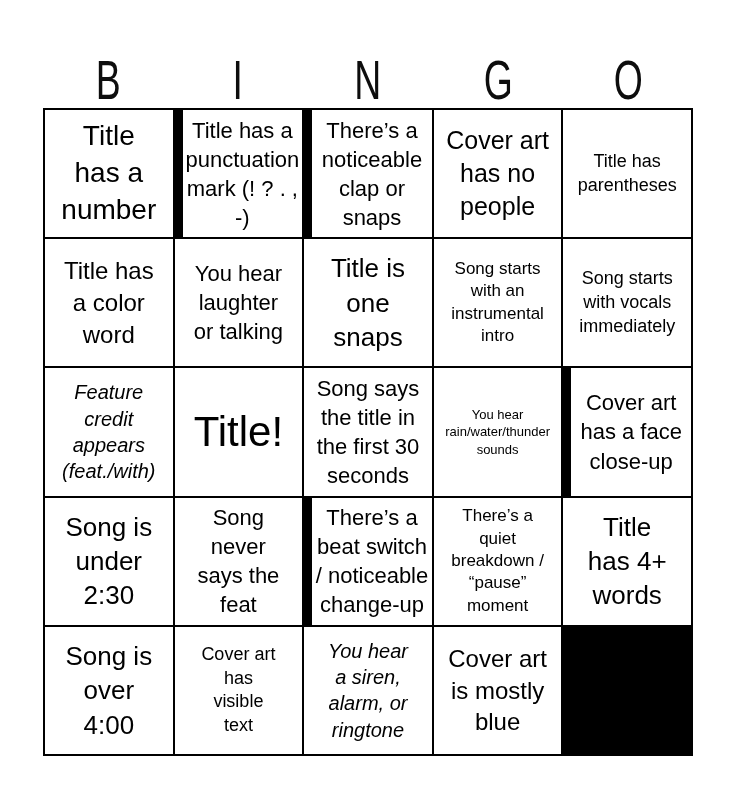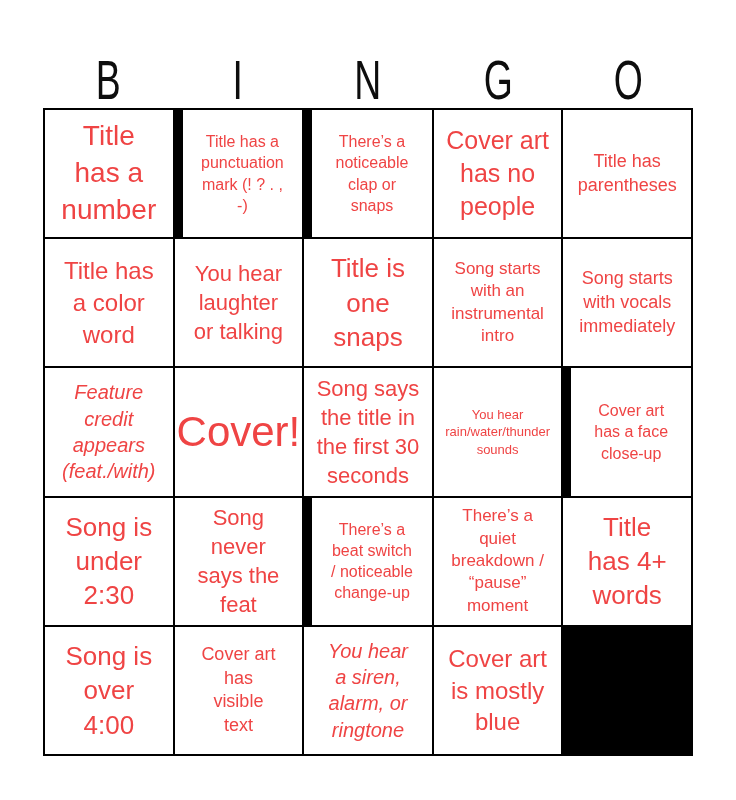--- a/index.html
+++ b/index.html
@@ -50,26 +50,26 @@
   .cell {
     background: #ffffff;
     display: flex;
     align-items: center;
     justify-content: center;
     text-align: center;
     white-space: pre-line;
     line-height: 1.32;
     padding: 2px;
     overflow: hidden;
-    color: #ef4444;
+    color: #000000;
   }
   .s13 { font-size: 13px; }
   .s17 { font-size: 17px; }
   .s18 { font-size: 18px; }
-  .s19 { font-size: 16px; margin-left: 8px; }
+  .s19 { font-size: 22px; margin-left: 8px; }
   .s20 { font-size: 20px; font-style: italic; }
   .s22 { font-size: 22px; }
   .s24 { font-size: 24px; }
   .s25 { font-size: 25px; }
   .s26 { font-size: 26px; }
   .s28 { font-size: 28px; }
   .s42 { font-size: 42px; line-height: 1; }
 </style>
 </head>
 <body>
@@ -127,21 +127,21 @@
 instrumental
 intro</div>
 
     <div class="cell s18">Song starts
 with vocals
 immediately</div>
     <div class="cell s20">Feature
 credit
 appears
 (feat./with)</div>
-    <div class="cell s42">Cover!</div>
+    <div class="cell s42">Title!</div>
     <div class="cell s22">Song says
 the title in
 the first 30
 seconds</div>
     <div class="cell s13">You hear
 rain/water/thunder
 sounds</div>
 
     <div class="cell s19">Cover art
 has a face

